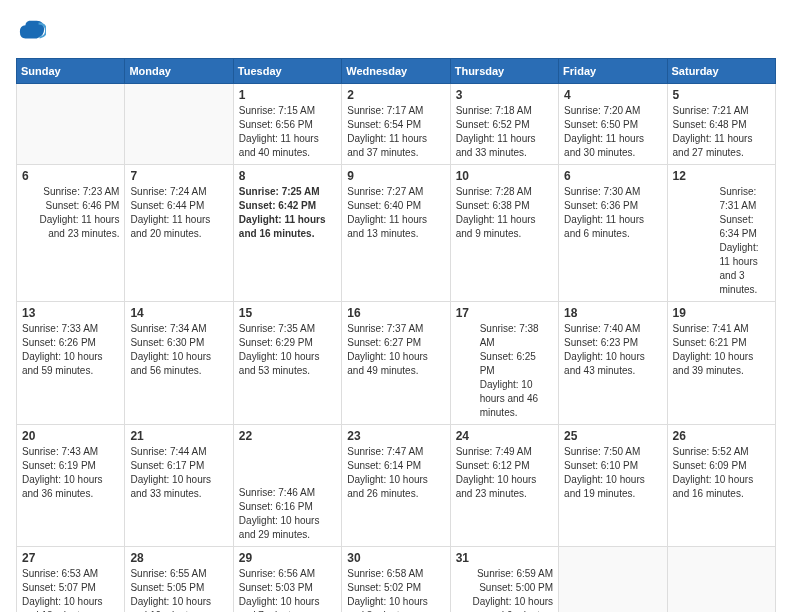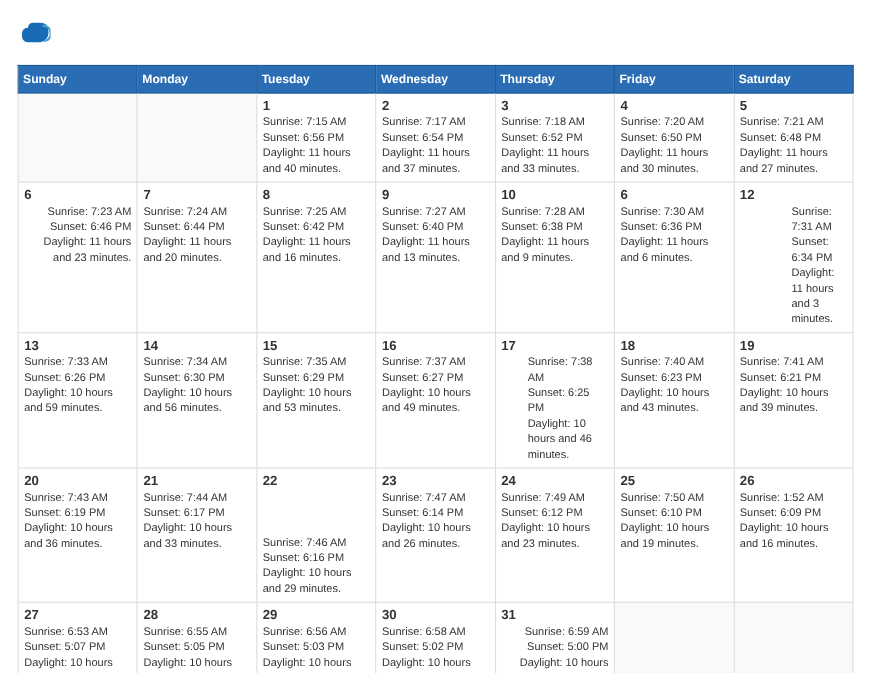--- a/index.html
+++ b/index.html
@@ -164,21 +164,21 @@
 Daylight: 11 hours and 23 minutes.</div>
         </td>
         <td>
           <span class="day-number">7</span>
           <div class="day-info" style="white-space: pre-line;">Sunrise: 7:24 AM
 Sunset: 6:44 PM
 Daylight: 11 hours and 20 minutes.</div>
         </td>
         <td>
           <span class="day-number">8</span>
-          <div class="day-info" style="white-space: pre-line;">Sunrise: 7:25 AM
+          <div class="day-info" style="white-space: pre-line; font-weight: bold;">Sunrise: 7:25 AM
 Sunset: 6:42 PM
 Daylight: 11 hours and 16 minutes.</div>
         </td>
         <td>
           <span class="day-number">9</span>
           <div class="day-info" style="white-space: pre-line;">Sunrise: 7:27 AM
 Sunset: 6:40 PM
 Daylight: 11 hours and 13 minutes.</div>
         </td>
         <td>
@@ -276,21 +276,21 @@
 Daylight: 10 hours and 23 minutes.</div>
         </td>
         <td>
           <span class="day-number">25</span>
           <div class="day-info" style="white-space: pre-line;">Sunrise: 7:50 AM
 Sunset: 6:10 PM
 Daylight: 10 hours and 19 minutes.</div>
         </td>
         <td>
           <span class="day-number">26</span>
-          <div class="day-info" style="white-space: pre-line;">Sunrise: 1:52 AM
+          <div class="day-info" style="white-space: pre-line;">Sunrise: 5:52 AM
 Sunset: 6:09 PM
 Daylight: 10 hours and 16 minutes.</div>
         </td>
       </tr>
       <tr>
         <td>
           <span class="day-number">27</span>
           <div class="day-info" style="white-space: pre-line;">Sunrise: 6:53 AM
 Sunset: 5:07 PM
 Daylight: 10 hours and 13 minutes.</div>

